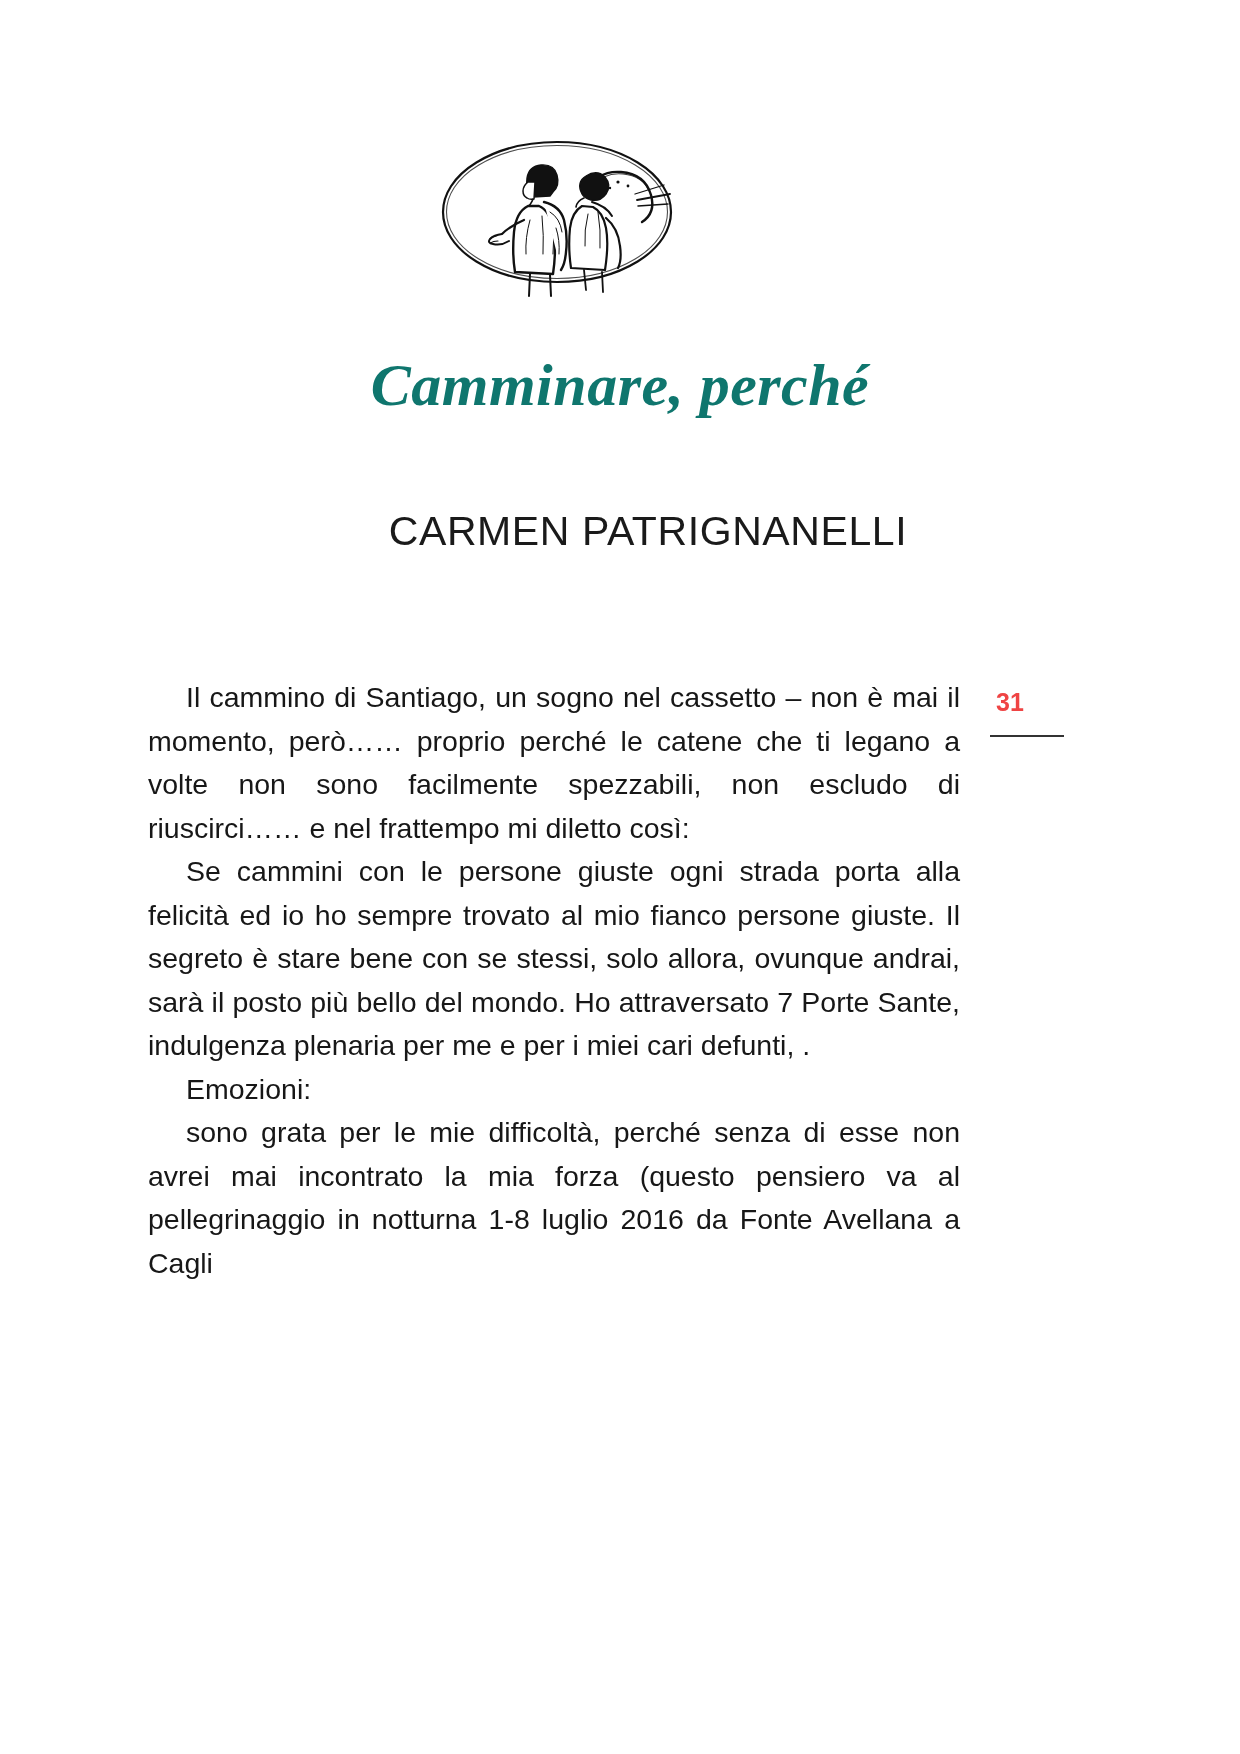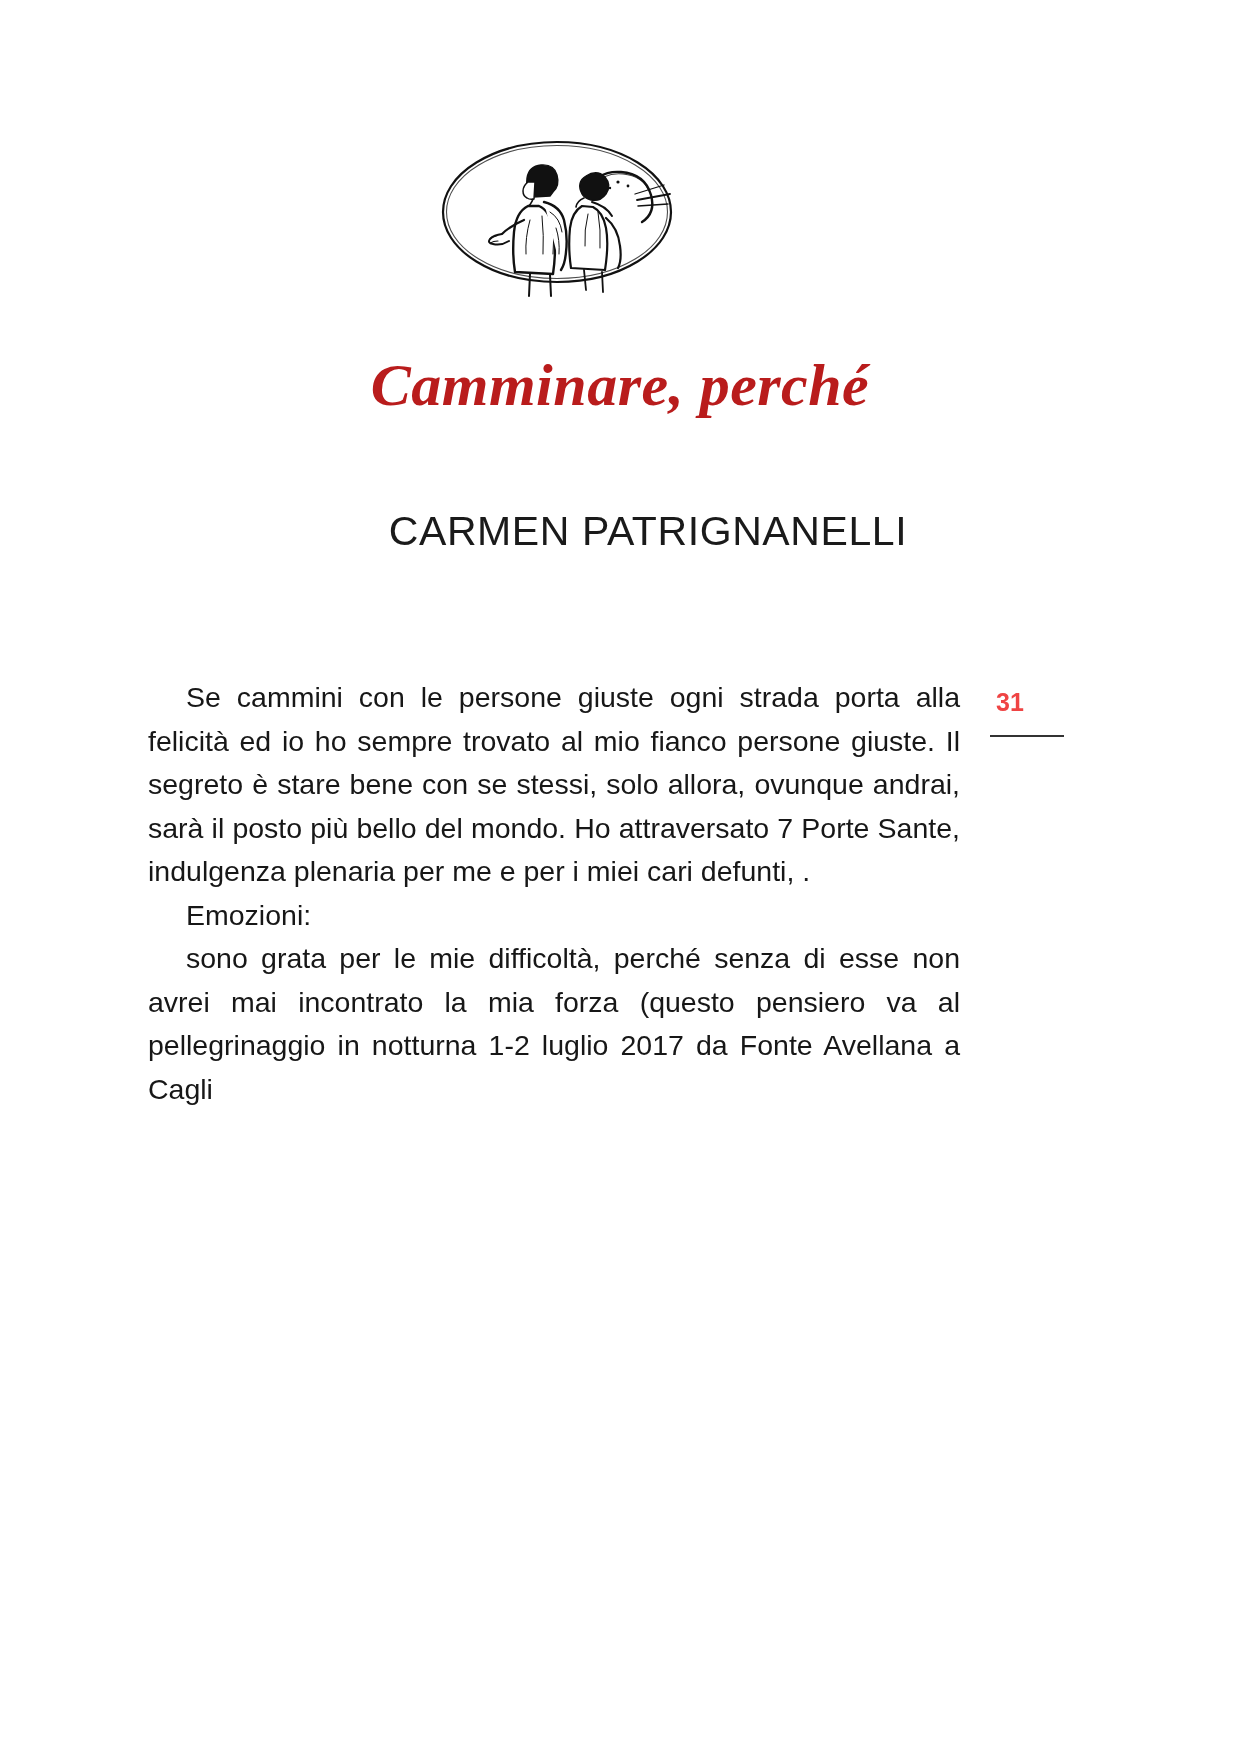--- a/index.html
+++ b/index.html
@@ -31,21 +31,21 @@
     position: absolute;
     left: 0;
     top: 352px;
     width: 1240px;
     text-align: center;
     font-family: "Liberation Serif", serif;
     font-weight: bold;
     font-style: italic;
     font-size: 60px;
     letter-spacing: 0.5px;
-    color: #b91c1c;
+    color: #0f766e;
     line-height: 1.1;
   }
 
   
   #author-name {
     position: absolute;
     left: 0;
     top: 508px;
     width: 1240px;
     text-align: center;
@@ -159,16 +159,17 @@
 </div>
 
 <div id="page-title">Camminare, perché</div>
 
 <div id="author-name">CARMEN PATRIGNANELLI</div>
 
 <div id="page-folio">31</div>
 <div id="folio-rule"></div>
 
 <div id="body-text">
+  <p>Il cammino di Santiago, un sogno nel cassetto – non è mai il momento, però…… proprio perché le catene che ti legano a volte non sono facilmente spezzabili, non escludo di riuscirci…… e nel frattempo mi diletto così:</p>
   <p>Se cammini con le persone giuste ogni strada porta alla felicità ed io ho sempre trovato al mio fianco persone giuste. Il segreto è stare bene con se stessi, solo allora, ovunque andrai, sarà il posto più bello del mondo. Ho attraversato 7 Porte Sante, indulgenza plenaria per me e per i miei cari defunti, .</p>
   <p>Emozioni:</p>
-  <p>sono grata per le mie difficoltà, perché senza di esse non avrei mai incontrato la mia forza (questo pensiero  va al pellegrinaggio in notturna 1-2 luglio 2017 da Fonte Avellana a Cagli</p>
+  <p>sono grata per le mie difficoltà, perché senza di esse non avrei mai incontrato la mia forza (questo pensiero  va al pellegrinaggio in notturna 1-8 luglio 2016 da Fonte Avellana a Cagli</p>
 </div>
 
 </body></html>

